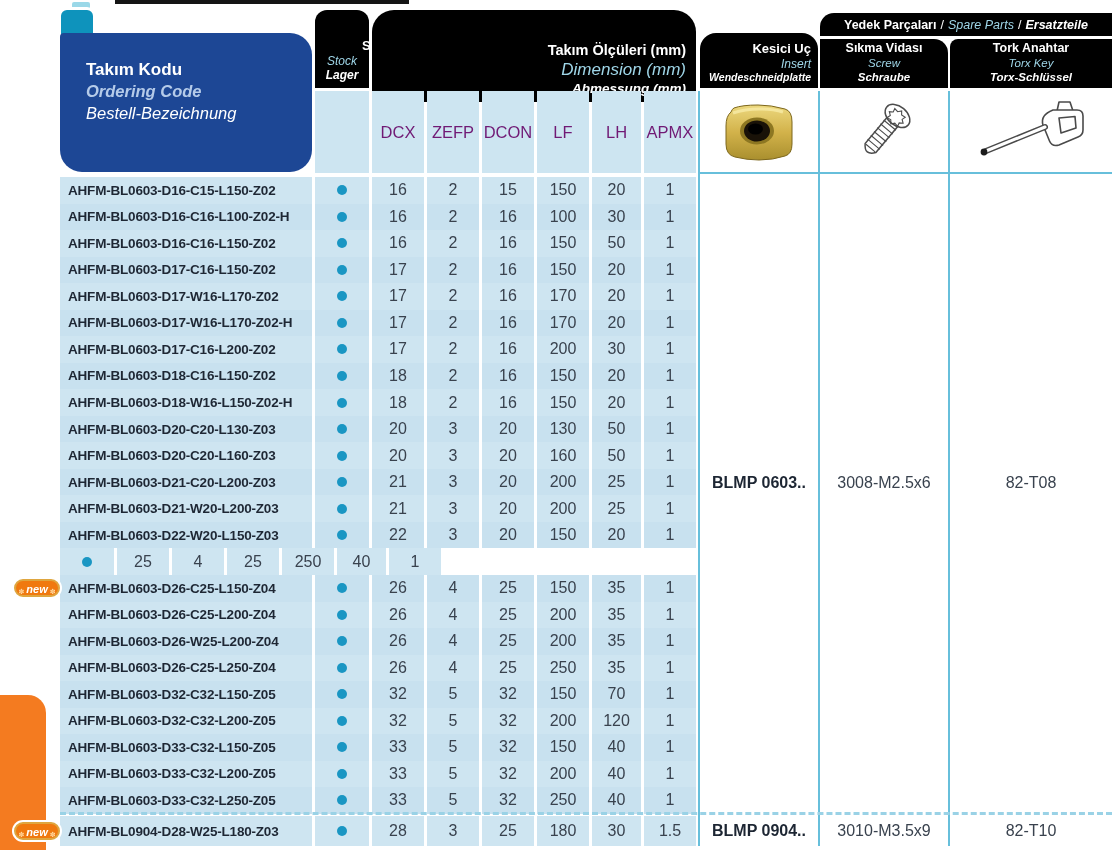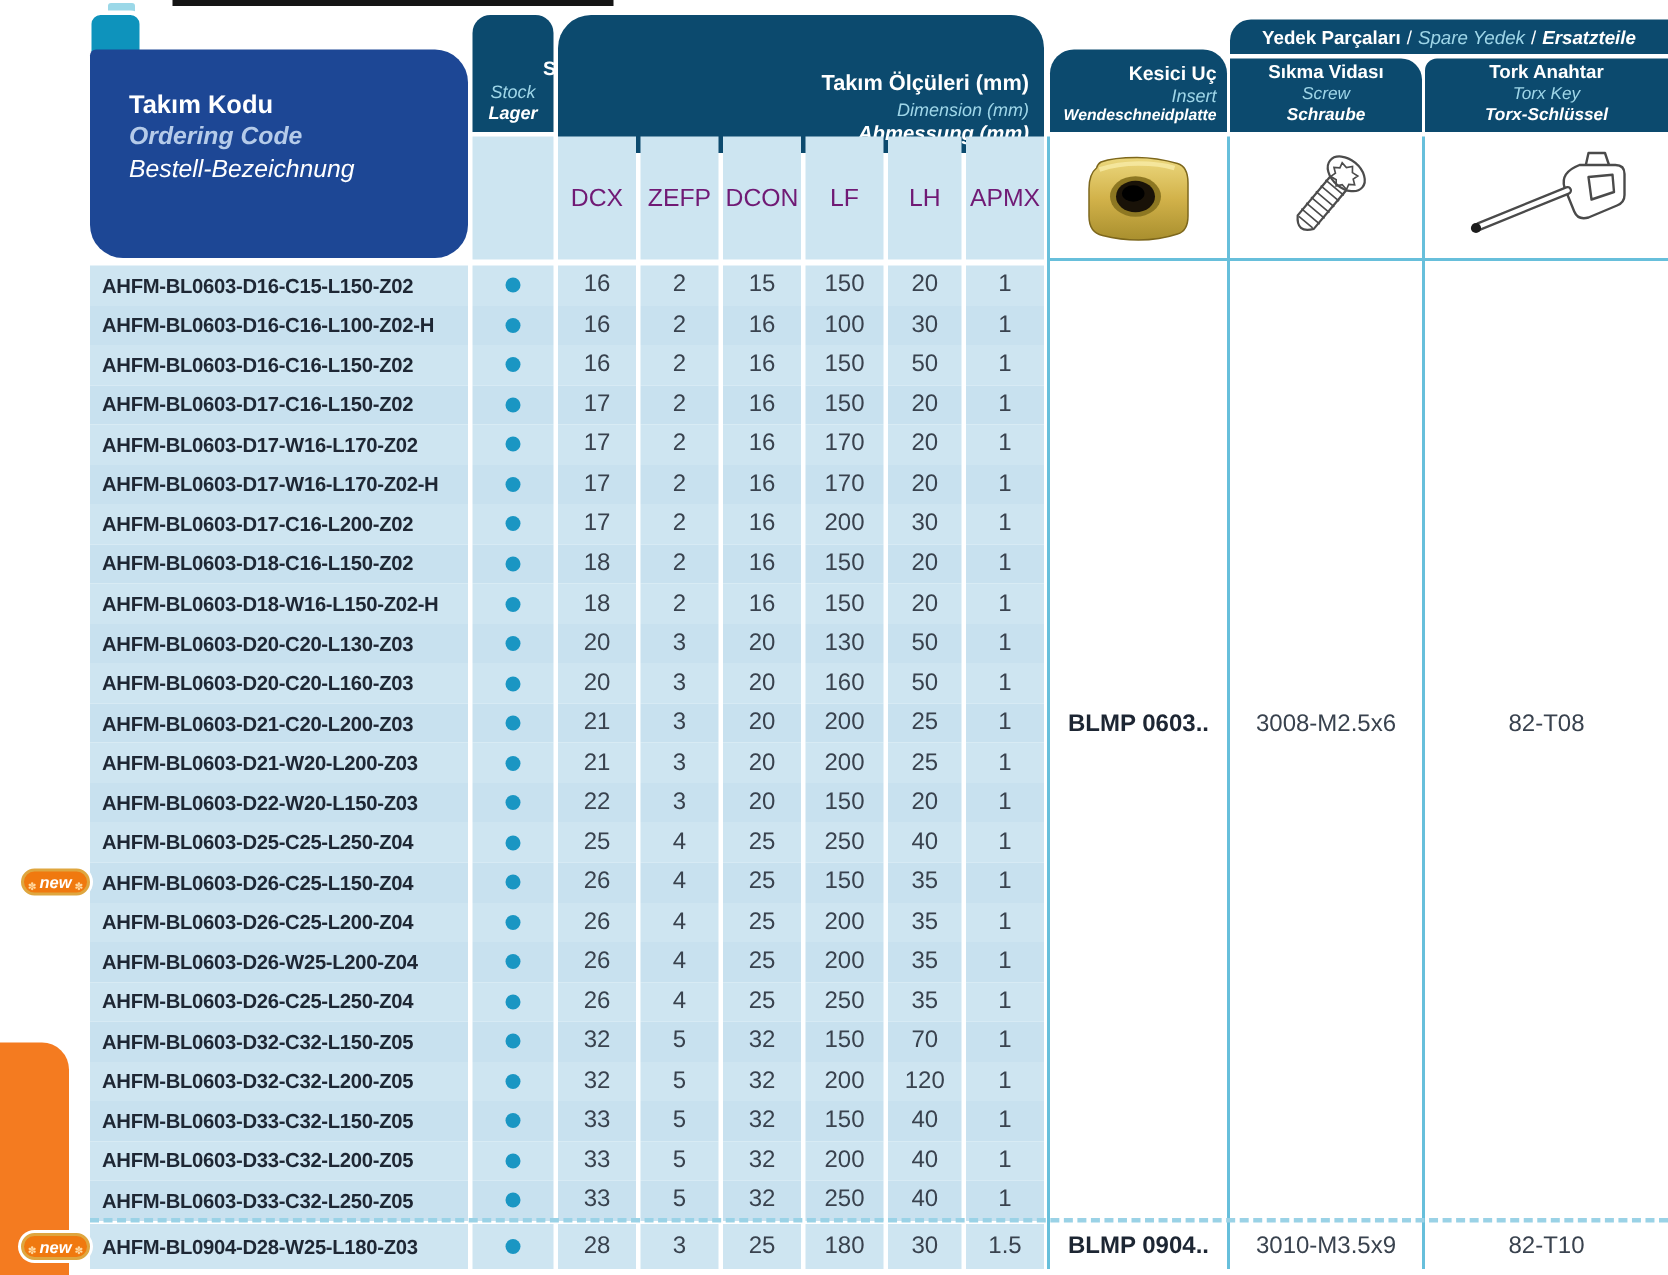--- a/index.html
+++ b/index.html
@@ -6,40 +6,40 @@
   .canvas{position:relative;width:1112px;height:850px;background:#fff;overflow:hidden;
           font-family:"Liberation Sans",sans-serif;}
 
   
   .topline{position:absolute;left:115px;top:0;width:294px;height:4px;background:#151515;}
   .orange-tab{position:absolute;left:0;top:695px;width:46px;height:155px;background:#f47b20;border-radius:0 18px 0 0;z-index:1;}
   .pin-top{position:absolute;left:70px;top:0;width:18px;height:14px;background:#9bd8e8;border:2px solid #fff;border-radius:4px;z-index:2;}
   .pin-body{position:absolute;left:58px;top:7px;width:32px;height:30px;background:#0e93bc;border:3px solid #fff;border-radius:9px;z-index:2;}
 
   
-  .teal{background:#0c4a6e;position:absolute;box-sizing:border-box;}
+  .teal{background:#000000;position:absolute;box-sizing:border-box;}
   .tri{display:flex;flex-direction:column;justify-content:flex-end;line-height:1.22;}
   .t1{font-weight:700;color:#fff;}
   .t2{font-style:italic;color:#9fd6e8;}
   .t3{font-style:italic;font-weight:700;color:#fff;}
 
   .code-box{position:absolute;left:60px;top:33px;width:252px;height:139px;background:#1d4795;
             border-radius:4px 22px 22px 22px;z-index:3;box-sizing:border-box;
             padding:26px 0 0 26px;line-height:1.32;}
   .bb1{font-weight:700;color:#fff;font-size:17px;}
   .bb2{font-weight:700;font-style:italic;color:#b5cbe9;font-size:16.5px;}
   .bb3{font-style:italic;color:#fff;font-size:16.5px;}
 
   .stok-box{left:315px;top:10px;width:54px;height:78px;border-radius:12px 12px 0 0;
             text-align:center;padding-bottom:5px;}
   .stok-box .t1{font-size:13px;padding-left:47px;} .stok-box .t2{font-size:12px;} .stok-box .t3{font-size:12px;}
 
   .dims-box{left:372px;top:10px;width:324px;height:92px;border-radius:22px 22px 0 0;
             text-align:right;padding:0 10px 5px 0;}
-  .dims-box .t1{font-size:14.5px;} .dims-box .t2{font-size:12px;} .dims-box .t3{font-size:13.5px;}
+  .dims-box .t1{font-size:14.5px;} .dims-box .t2{font-size:17px;} .dims-box .t3{font-size:13.5px;}
 
   .insert-box{left:700px;top:33px;width:118px;height:55px;border-radius:16px 16px 0 0;
             text-align:right;padding:0 7px 4px 0;}
   .insert-box .t1{font-size:13px;} .insert-box .t2{font-size:12px;} .insert-box .t3{font-size:10.5px;}
 
   .spare-bar{left:820px;top:13px;width:292px;height:23px;border-radius:14px 0 0 0;
              display:flex;align-items:center;justify-content:center;font-size:12.5px;color:#fff;}
   .spare-bar .sep{color:#fff;padding:0 4px;}
 
   .screw-box{left:820px;top:39px;width:128px;height:49px;border-radius:0 14px 0 0;
@@ -119,21 +119,21 @@
 
   <div class="teal tri insert-box">
     <div class="t1">Kesici Uç</div>
     <div class="t2">Insert</div>
     <div class="t3">Wendeschneidplatte</div>
   </div>
 
   <div class="teal spare-bar">
     <span class="t1">Yedek Parçaları</span>
     <span class="sep">/</span>
-    <span class="t2">Spare Yedek</span>
+    <span class="t2">Spare Parts</span>
     <span class="sep">/</span>
     <span class="t3">Ersatzteile</span>
   </div>
 
   <div class="teal tri screw-box">
     <div class="t1">Sıkma Vidası</div>
     <div class="t2">Screw</div>
     <div class="t3">Schraube</div>
   </div>
 
@@ -369,21 +369,20 @@
           <span class="dot"></span>
         </div>
         <div class="cell c-num">22</div>
         <div class="cell c-num">3</div>
         <div class="cell c-num">20</div>
         <div class="cell c-num">150</div>
         <div class="cell c-num c-lh">20</div>
         <div class="cell c-num">1</div>
       </div>
       <div class="row">
-        <div class="cell c-code">AHFM-BL0603-D25-C25-L250-Z04</div>
         <div class="cell c-stok">
           <span class="dot"></span>
         </div>
         <div class="cell c-num">25</div>
         <div class="cell c-num">4</div>
         <div class="cell c-num">25</div>
         <div class="cell c-num">250</div>
         <div class="cell c-num c-lh">40</div>
         <div class="cell c-num">1</div>
       </div>

